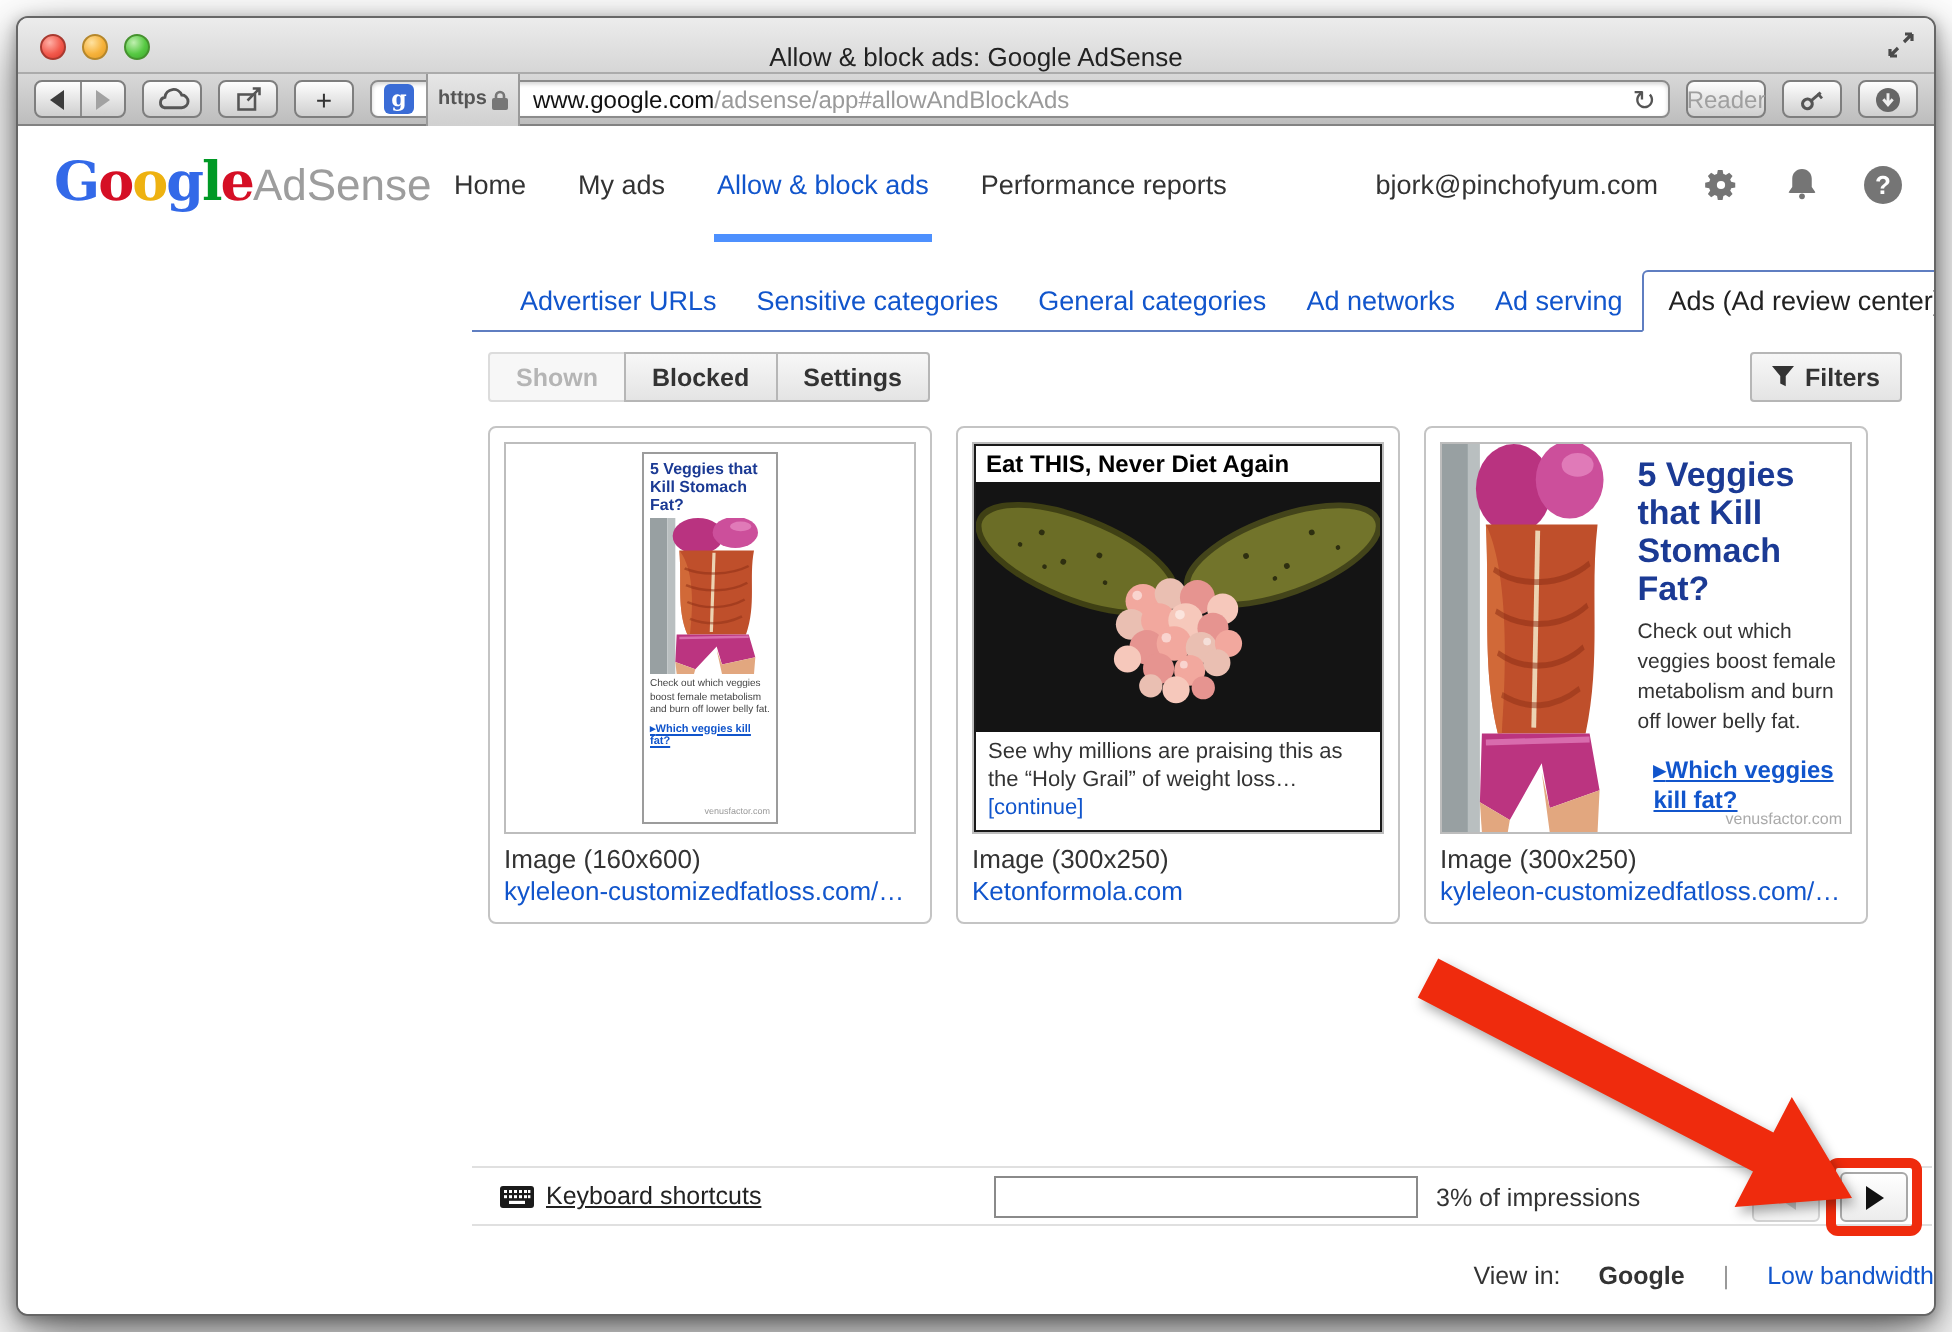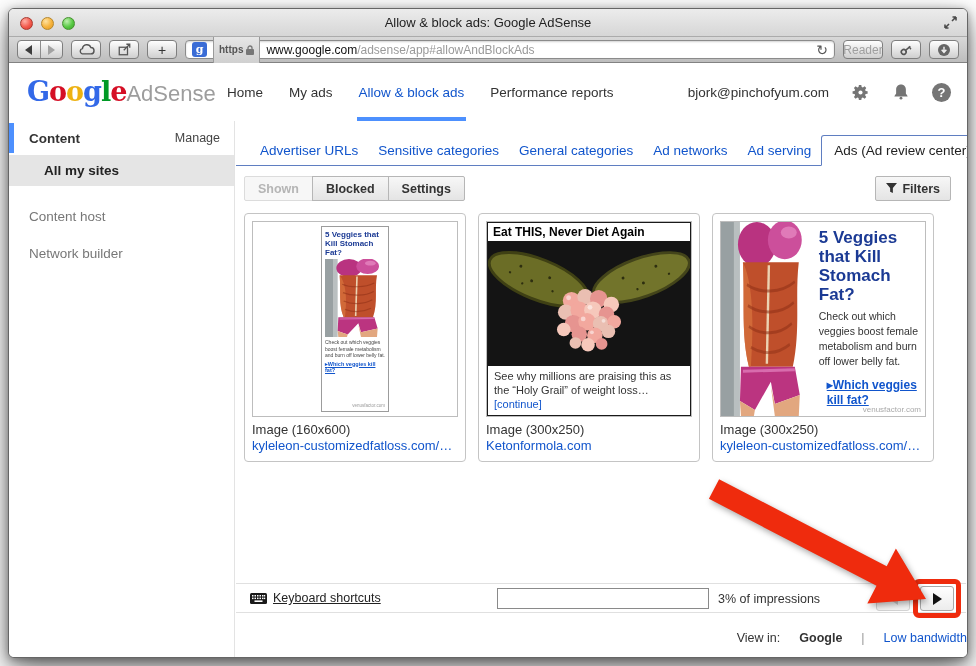--- a/index.html
+++ b/index.html
@@ -3,21 +3,21 @@
 <meta charset="utf-8">
 <style>
   * { margin:0; padding:0; box-sizing:border-box; }
   html,body { width:976px; height:666px; background:#fff; font-family:"Liberation Sans", sans-serif; }
   .window { position:absolute; left:8px; top:8px; width:960px; height:650px; background:#fff;
             border:1px solid #666; border-radius:6px; overflow:hidden;
             box-shadow:0 12px 30px rgba(0,0,0,.55), 0 2px 8px rgba(0,0,0,.35); }
 
   
   .titlebar { height:28px; background:linear-gradient(#ececec,#d6d6d6); border-bottom:1px solid #ababab;
-              position:relative; display:flex; align-items:center; justify-content:center; }
+              position:relative; display:flex; align-items:flex-end; justify-content:center; }
   .traffic { position:absolute; left:11px; top:8px; display:flex; gap:8px; }
   .light { width:13px; height:13px; border-radius:50%; }
   .light.red   { background:radial-gradient(circle at 35% 30%, #ffb0a6, #f25a4d 55%, #d8352a); border:1px solid #a83a30; }
   .light.yellow{ background:radial-gradient(circle at 35% 30%, #ffe2a0, #f6b23b 55%, #df9b27); border:1px solid #b5872c; }
   .light.green { background:radial-gradient(circle at 35% 30%, #c0f0b0, #57c943 55%, #3ca42c); border:1px solid #46922f; }
   .win-title { font-size:13px; color:#222; }
   .fs-icon { position:absolute; right:10px; top:7px; }
 
   
   .toolbar { height:26px; background:linear-gradient(#d8d8d8,#bdbdbd); border-bottom:1px solid #828282;
@@ -314,29 +314,20 @@
         <svg viewBox="0 0 24 24" width="18" height="18" fill="#757575">
             <path d="M12 2c-4 0-6.5 3-6.5 6.5V14l-2.2 3.2c-.3.5 0 .8.5.8h16.4c.5 0 .8-.3.5-.8L18.5 14V8.5C18.5 5 16 2 12 2z"></path>
             <circle cx="12" cy="20.2" r="1.9"></circle>
           </svg>
         <span class="help-circ"></span>
       </div>
     </div>
 
     <div class="app-body">
 
-      <div class="sidebar">
-        <div class="side-head">
-          <span class="sec">Content</span>
-          <span class="manage">Manage</span>
-        </div>
-        <div class="side-sel">All my sites</div>
-        <div class="side-item first">Content host</div>
-        <div class="side-item">Network builder</div>
-      </div>
 
       <div class="main">
         <div class="tabs">
           <span class="tab">Advertiser URLs</span>
           <span class="tab">Sensitive categories</span>
           <span class="tab">General categories</span>
           <span class="tab">Ad networks</span>
           <span class="tab">Ad serving</span>
           <span class="tab active">Ads (Ad review center)</span>
         </div>

